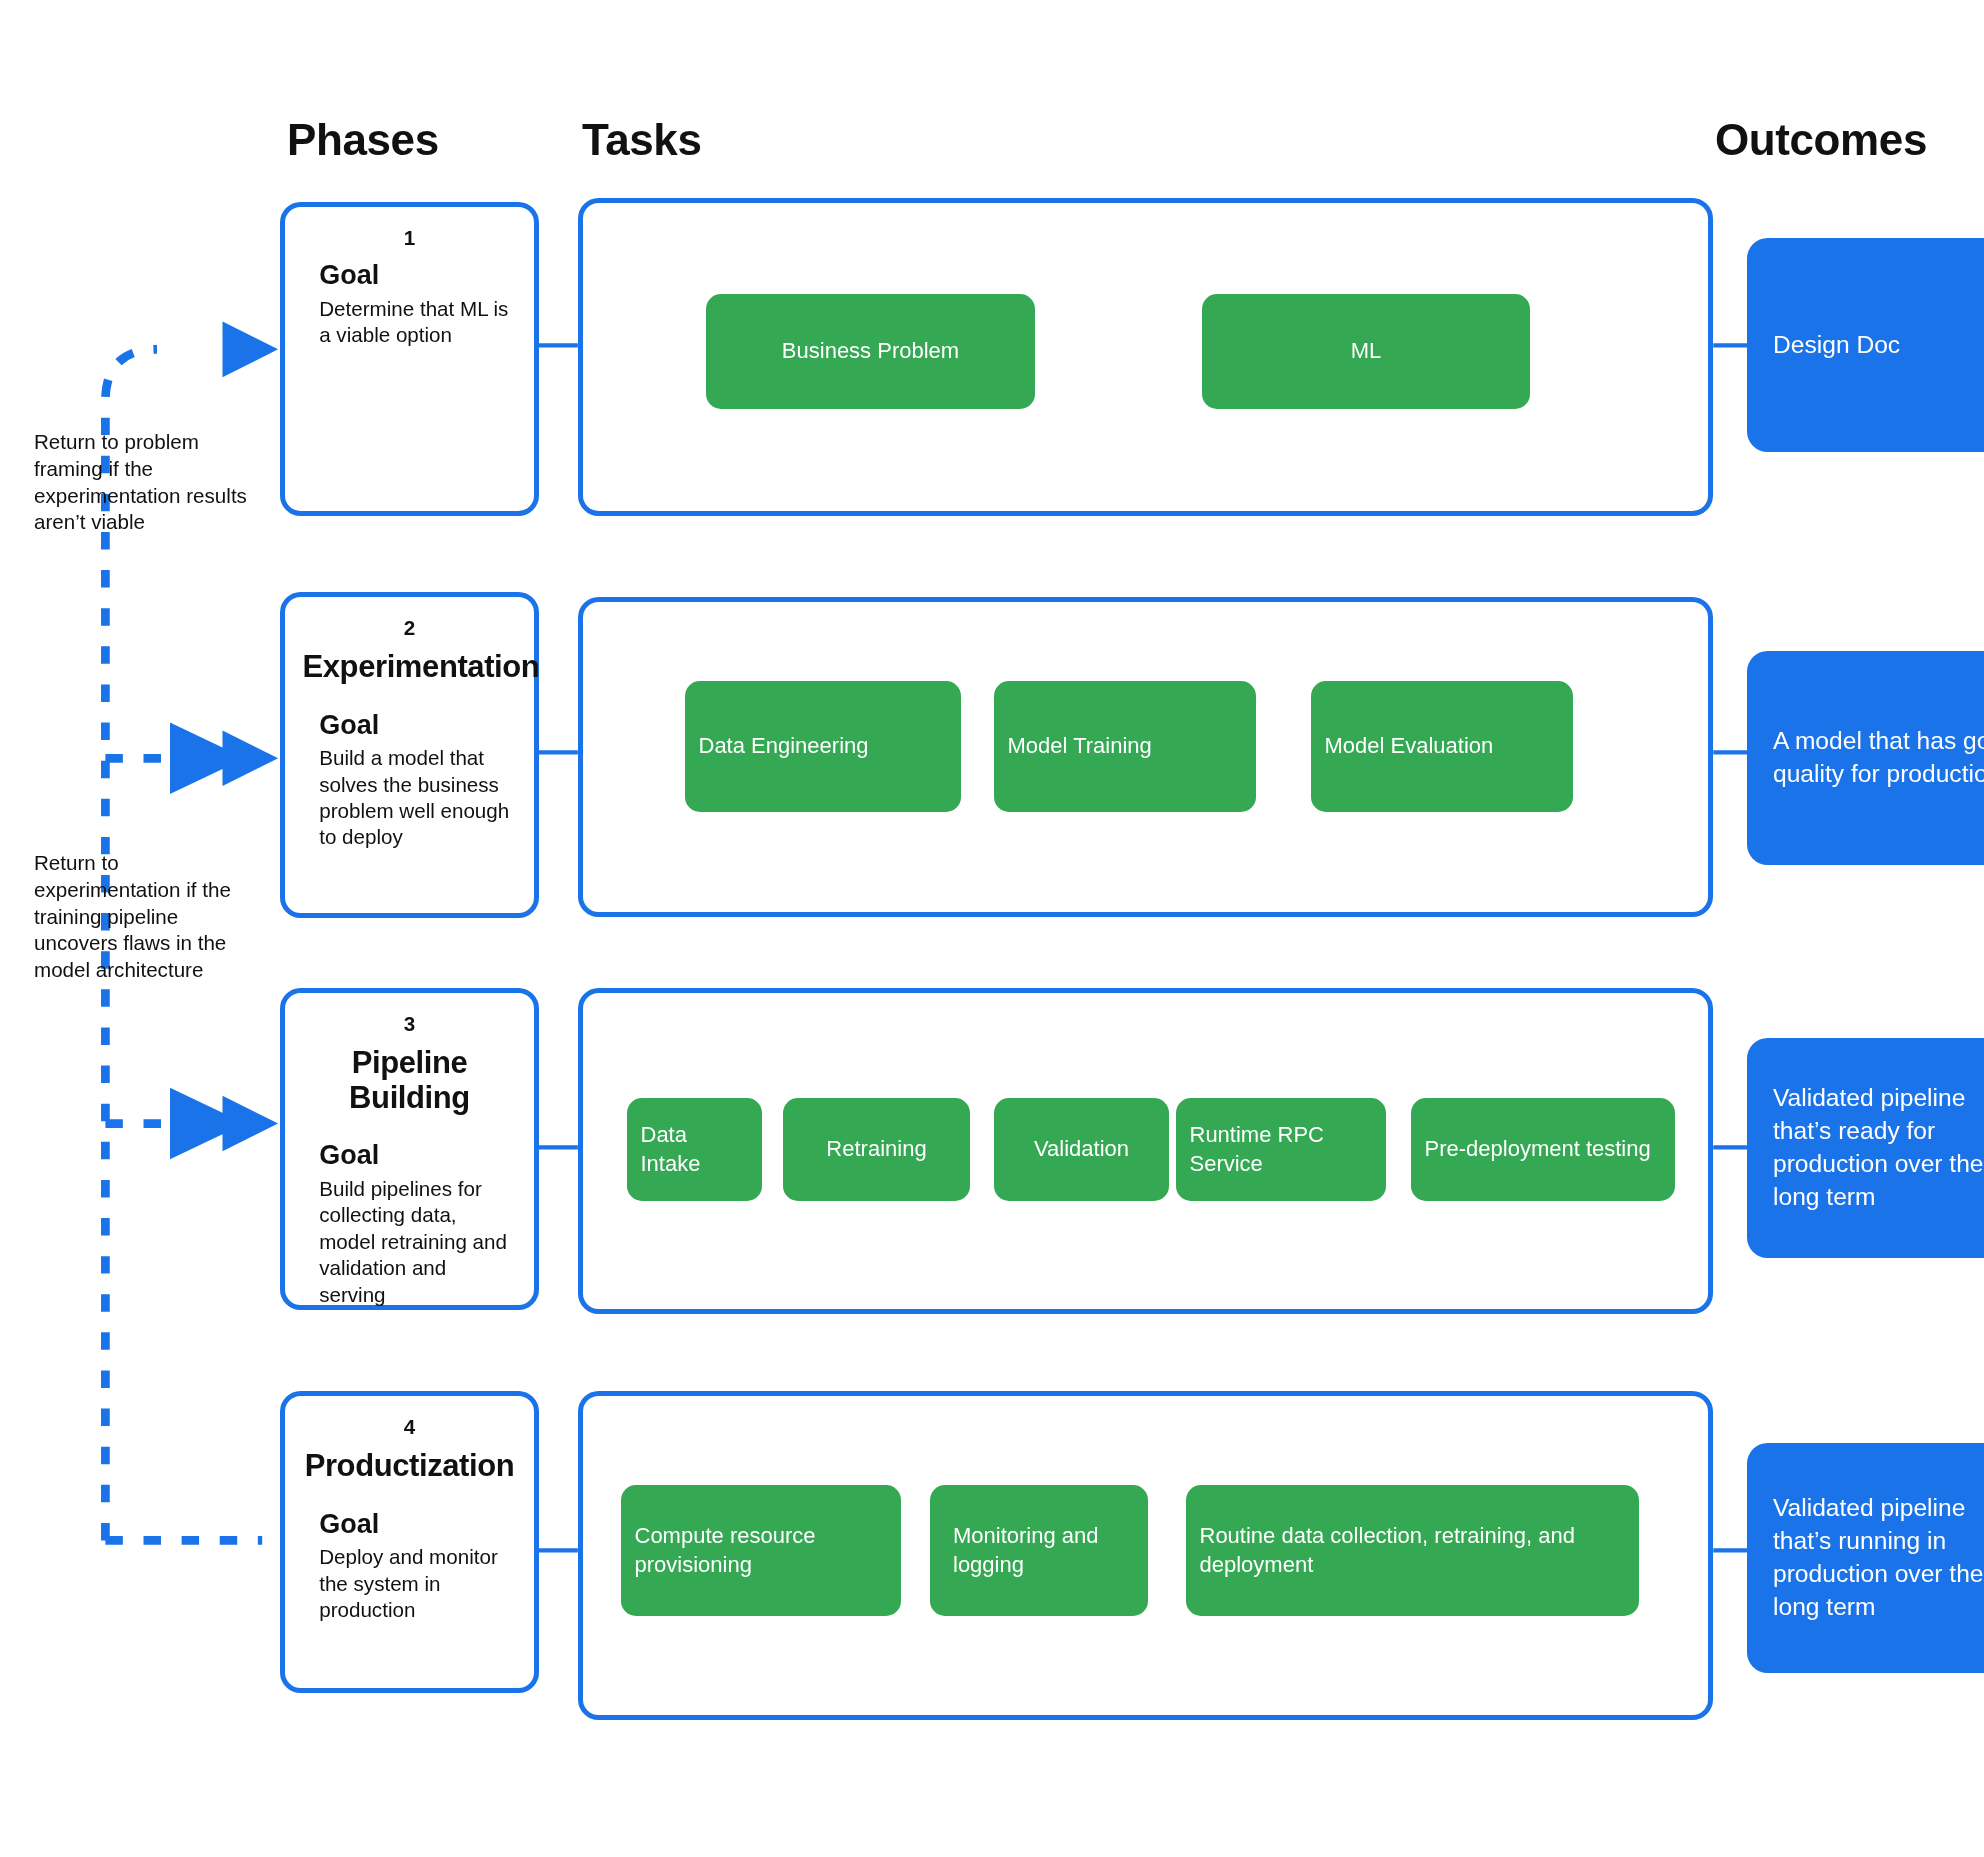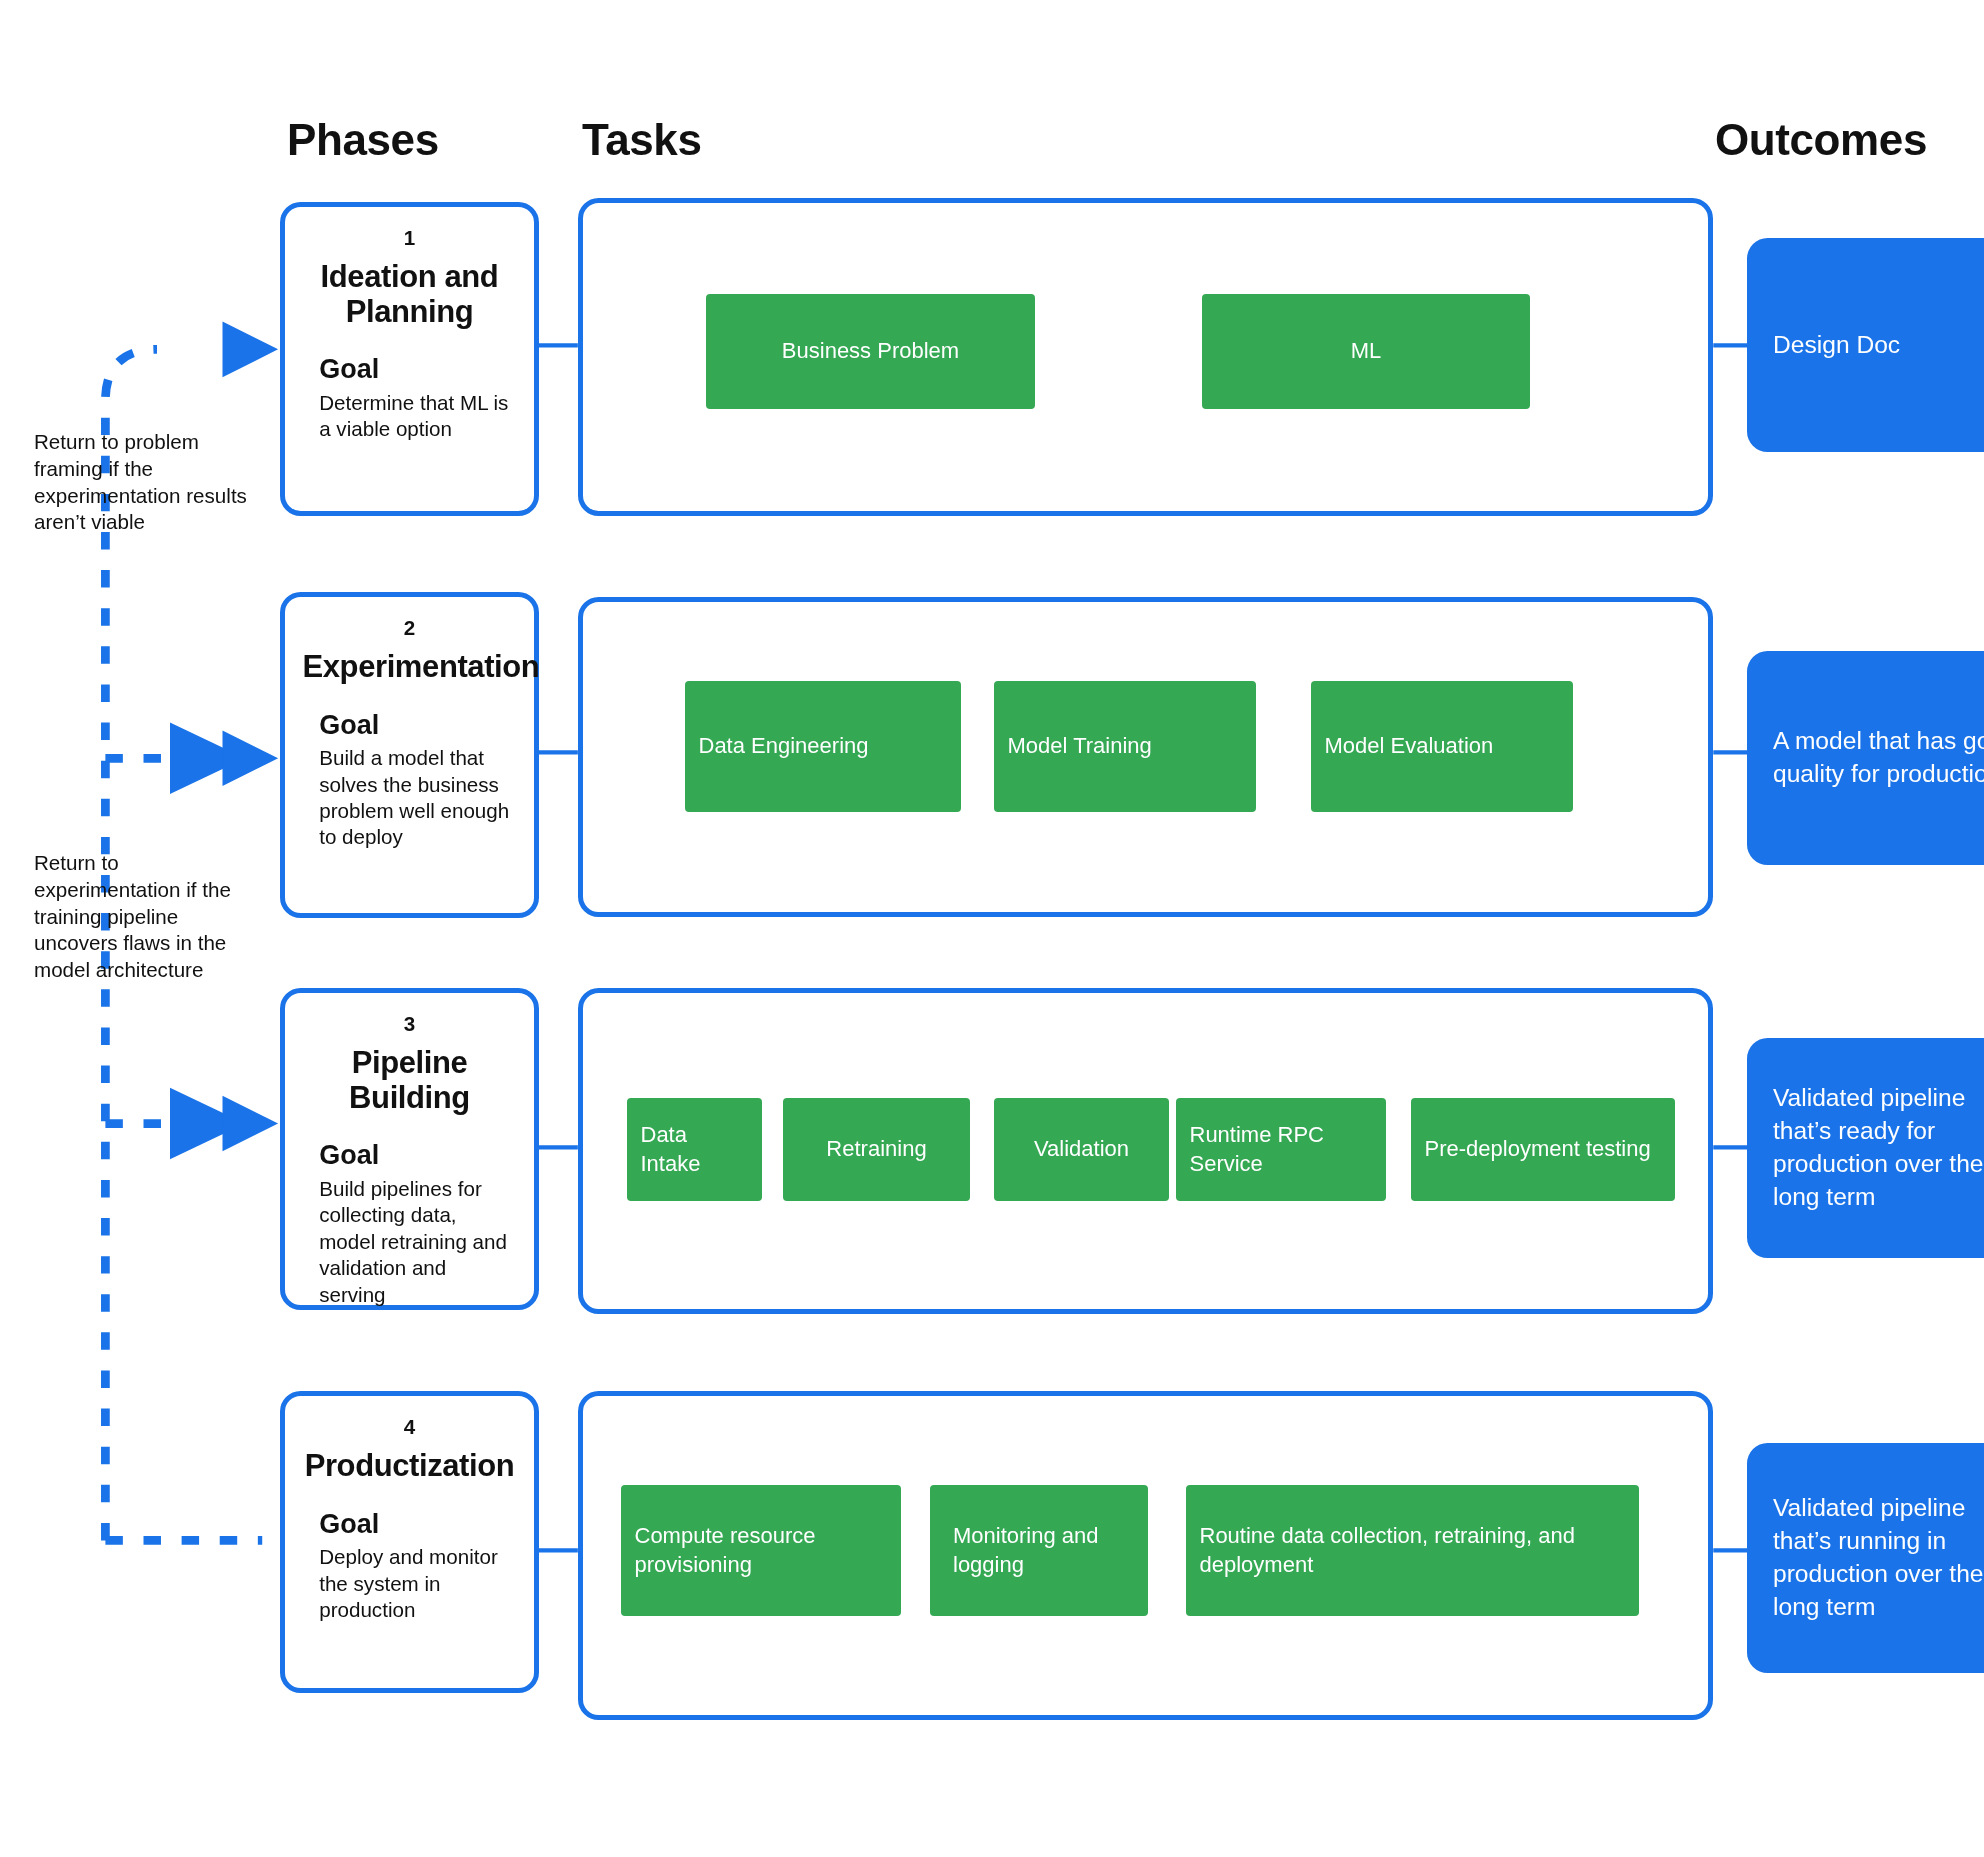--- a/index.html
+++ b/index.html
@@ -82,21 +82,21 @@
     width:1135px;
   }
   .task-row{
     position:absolute;
     display:flex;
     align-items:center;
   }
   .task-box{
     box-sizing:border-box;
     background:#34a853;
-    border-radius:4px;
+    border-radius:15px;
     color:#fff;
     display:flex;
     align-items:center;
     justify-content:flex-start;
     padding:0 13.5px;
     font-size:22px;
     line-height:1.30;
     font-weight:400;
   }
   .task-box.center{justify-content:center;text-align:center;}
@@ -211,21 +211,20 @@
       <path d="M 4170 3850 L 4230 3968 L 4288 3850 Z"></path>
     </g>
   </svg>
 
   <div class="col-header" id="hdr-phases">Phases</div>
   <div class="col-header" id="hdr-tasks">Tasks</div>
   <div class="col-header" id="hdr-outcomes">Outcomes</div>
 
   <div class="phase-card" style="top:202px;height:314px;">
     <div class="phase-num">1</div>
-    <div class="phase-title">Ideation and Planning</div>
     <div class="goal-block">
       <div class="goal-label">Goal</div>
       <div class="goal-text">Determine that ML is a viable option</div>
     </div>
   </div>
 
   <div class="tasks-panel" style="top:198px;height:318px;">
     <div class="task-row" style="left:0;top:0;">
       <div class="task-box center" style="position:absolute;left:123px;top:91px;width:329px;height:115px;">Business Problem</div>
       <div class="task-box center" style="position:absolute;left:619px;top:91px;width:328px;height:115px;">ML</div>

